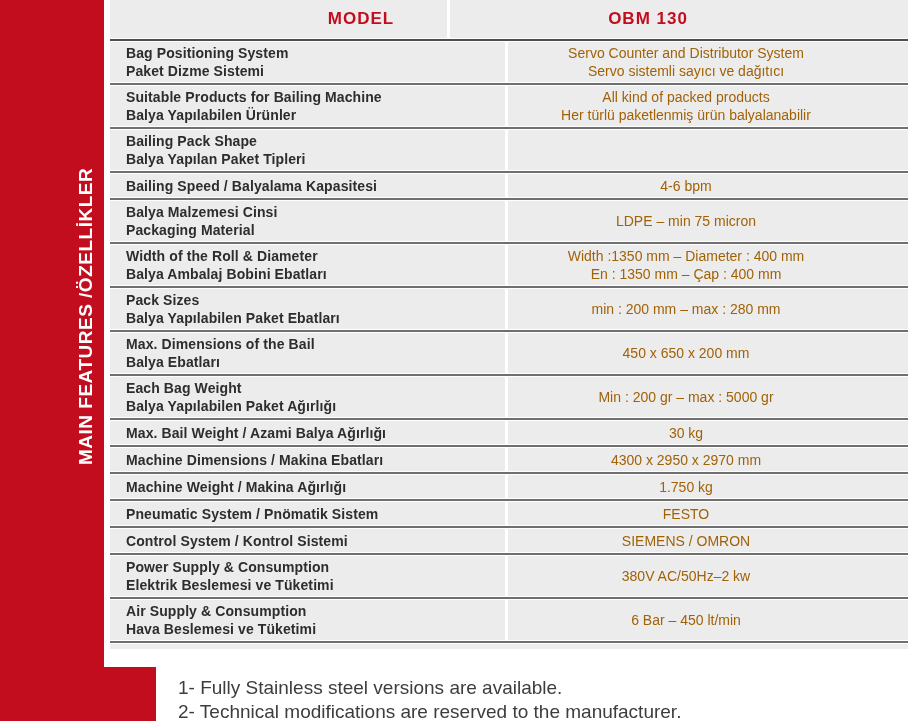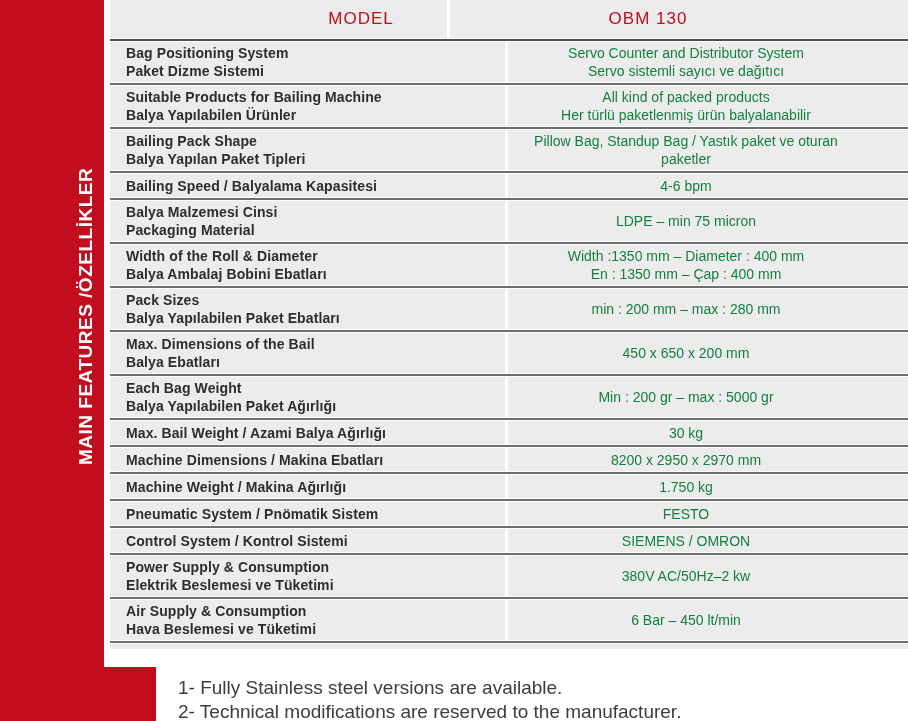--- a/index.html
+++ b/index.html
@@ -54,21 +54,21 @@
     box-sizing:border-box;
   }
   .th-gap { width:3px; align-self:stretch; background:#fff; }
   .th-value {
     flex:1;
     text-align:center;
     padding-right:62px;
   }
   .th-model, .th-value {
     color:var(--accent);
-    font-weight:normal;
+    font-weight:bold;
     font-size:17px;
     letter-spacing:1px;
   }
   .sep {
     height:2px;
     background:var(--sep);
     border-top:1px solid #ffffff;
     border-bottom:1px solid #ffffff;
   }
   .sep.head { background:#4e4e4e; }
@@ -95,21 +95,21 @@
   .cell-l .line {
     font-weight:bold;
     font-size:14px;
     line-height:18px;
     color:#2d2d2d;
     letter-spacing:0.1px;
   }
   .cell-v .line {
     font-size:14px;
     line-height:18px;
-    color:#15803d;
+    color:#a16207;
   }
   .tfoot-strip { height:5px; background:var(--rowbg); }
   
   .footnotes {
     position:absolute; left:178px; top:676px;
   }
   .footnote {
     font-size:19px;
     line-height:24px;
     color:#3d3d3d;
@@ -155,23 +155,20 @@
             <div class="line">Her türlü paketlenmiş ürün balyalanabilir</div>
           </div>
         </div>
         <div class="sep"></div>
         <div class="row two">
           <div class="cell-l">
             <div class="line">Bailing Pack Shape</div>
             <div class="line">Balya Yapılan Paket Tipleri</div>
           </div>
           <div class="cell-gap"></div>
-          <div class="cell-v">
-            <div class="line">Pillow Bag, Standup Bag / Yastık paket ve oturan paketler</div>
-          </div>
         </div>
         <div class="sep"></div>
         <div class="row one">
           <div class="cell-l">
             <div class="line">Bailing Speed / Balyalama Kapasitesi</div>
           </div>
           <div class="cell-gap"></div>
           <div class="cell-v">
             <div class="line">4-6 bpm</div>
           </div>
@@ -242,21 +239,21 @@
             <div class="line">30 kg</div>
           </div>
         </div>
         <div class="sep"></div>
         <div class="row one">
           <div class="cell-l">
             <div class="line">Machine Dimensions / Makina Ebatları</div>
           </div>
           <div class="cell-gap"></div>
           <div class="cell-v">
-            <div class="line">8200 x 2950 x 2970 mm</div>
+            <div class="line">4300 x 2950 x 2970 mm</div>
           </div>
         </div>
         <div class="sep"></div>
         <div class="row one">
           <div class="cell-l">
             <div class="line">Machine Weight / Makina Ağırlığı</div>
           </div>
           <div class="cell-gap"></div>
           <div class="cell-v">
             <div class="line">1.750 kg</div>

